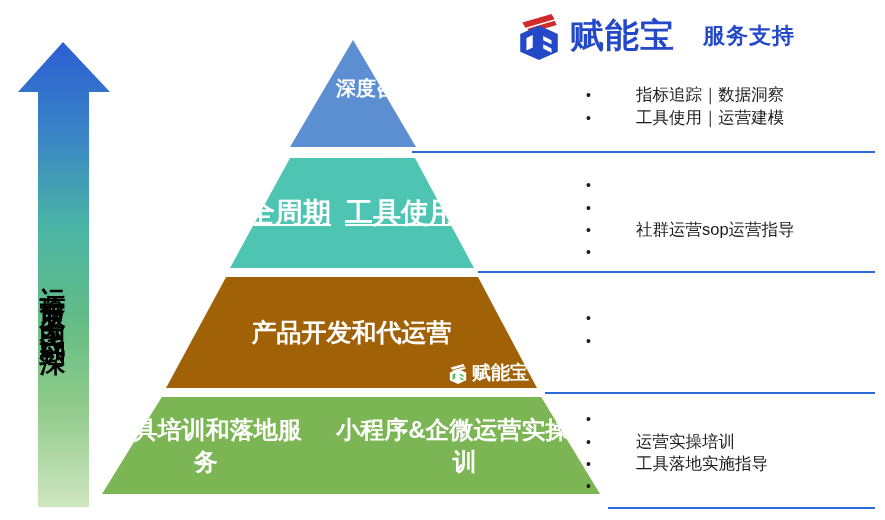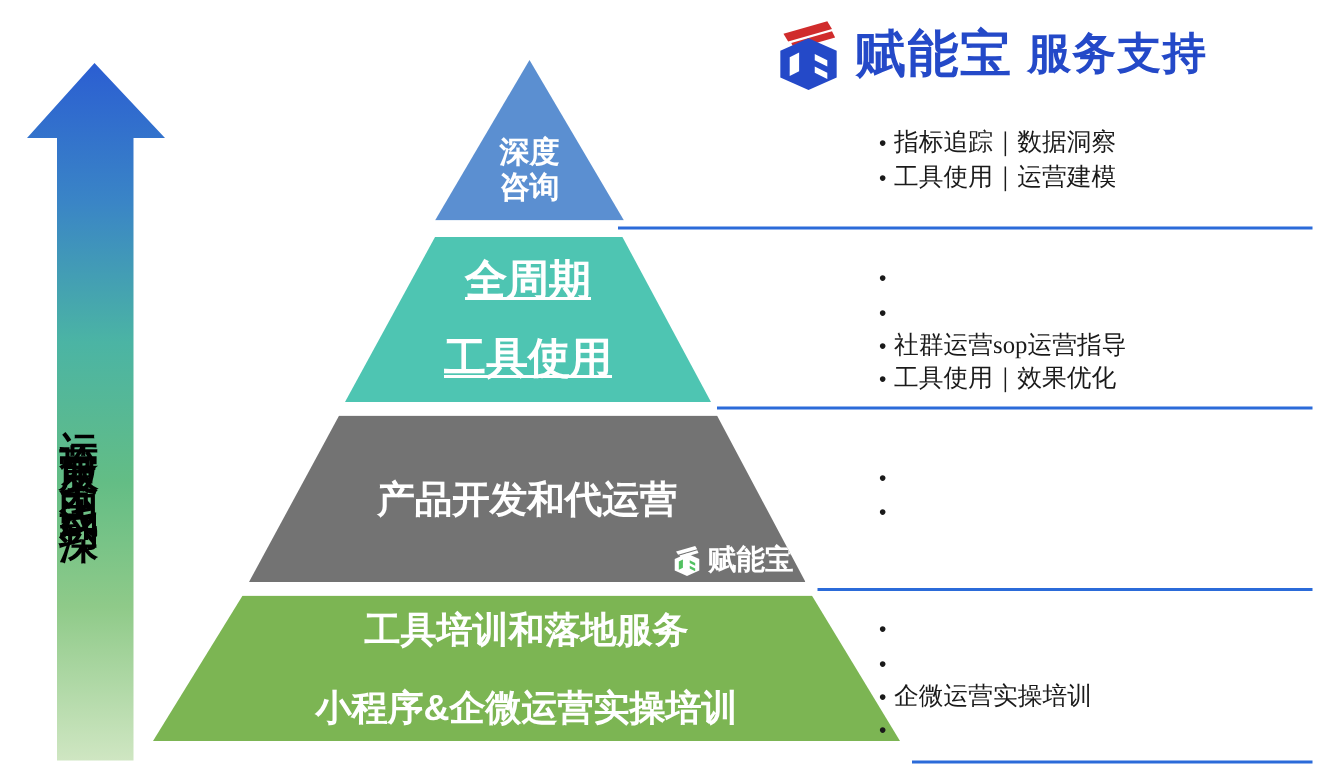--- a/index.html
+++ b/index.html
@@ -41,32 +41,31 @@
     align-items: center;
   }
   .header-logo .brand {
     margin-left: 8px;
     font-size: 34px;
     font-weight: bold;
     color: #2449c8;
     letter-spacing: 1px;
   }
   .header-logo .suffix {
-    margin-left: 10px;
-    font-size: 29px;
+    margin-left: 28px;
+    font-size: 22px;
     font-weight: bold;
     color: #2449c8;
     letter-spacing: 1px;
   }
 
   
   .level {
     position: absolute;
     display: flex;
-    flex-direction: column;
     align-items: center;
     justify-content: center;
     color: #ffffff;
     font-weight: bold;
     text-align: center;
   }
   .level-1 {
     left: 290px; top: 40px; width: 126px; height: 107px;
     background: #5b8fd1;
     clip-path: polygon(50% 0, 100% 100%, 0 100%);
@@ -78,21 +77,21 @@
   .level-2 {
     left: 230px; top: 158px; width: 244px; height: 110px;
     background: #4ec5b2;
     clip-path: polygon(24.6% 0, 75.8% 0, 100% 100%, 0 100%);
     font-size: 28px;
     gap: 14px;
     text-decoration: underline;
   }
   .level-3 {
     left: 166px; top: 277px; width: 371px; height: 111px;
-    background: #737373;
+    background: #a16207;
     clip-path: polygon(16.2% 0, 84.1% 0, 100% 100%, 0 100%);
     font-size: 25px;
     align-items: center;
   }
   .level-4 {
     left: 102px; top: 397px; width: 498px; height: 97px;
     background: #7cb553;
     clip-path: polygon(12% 0, 88.2% 0, 100% 100%, 0 100%);
     font-size: 24px;
     gap: 20px;
@@ -119,21 +118,21 @@
   
   .blist {
     position: absolute;
     left: 586px;
     list-style: none;
     color: #1a1a1a;
     font-size: 16.5px;
   }
   .blist li { display: flex; align-items: center; height: 22.4px; }
   .blist .dot { width: 10px; font-size: 14px; color: #1a1a1a; }
-  .blist .txt { white-space: nowrap; font-family: Liberation Serif, serif; }
+  .blist .txt { margin-left: 40px; white-space: nowrap; }
   .blist-1 { top: 84px; }
   .blist-2 { top: 174px; }
   .blist-3 { top: 307px; }
   .blist-4 { top: 408px; }
 </style>
 </head>
 <body>
 
 <div class="stage">
 
@@ -217,42 +216,42 @@
     </li>
     <li>
       <span class="dot">•</span>
     </li>
     <li>
       <span class="dot">•</span>
       <span class="txt">社群运营sop运营指导</span>
     </li>
     <li>
       <span class="dot">•</span>
-      <span class="txt">工具使用｜效果优化</span>
     </li>
   </ul>
 
   <ul class="blist blist-3">
     <li>
       <span class="dot">•</span>
     </li>
     <li>
       <span class="dot">•</span>
     </li>
   </ul>
 
   <ul class="blist blist-4">
     <li>
       <span class="dot">•</span>
     </li>
     <li>
       <span class="dot">•</span>
-    </li>
-    <li>
-      <span class="dot">•</span>
-      <span class="txt">企微运营实操培训</span>
+      <span class="txt">运营实操培训</span>
+    </li>
+    <li>
+      <span class="dot">•</span>
+      <span class="txt">工具落地实施指导</span>
     </li>
     <li>
       <span class="dot">•</span>
     </li>
   </ul>
 
 </div>
 
 </body></html>

